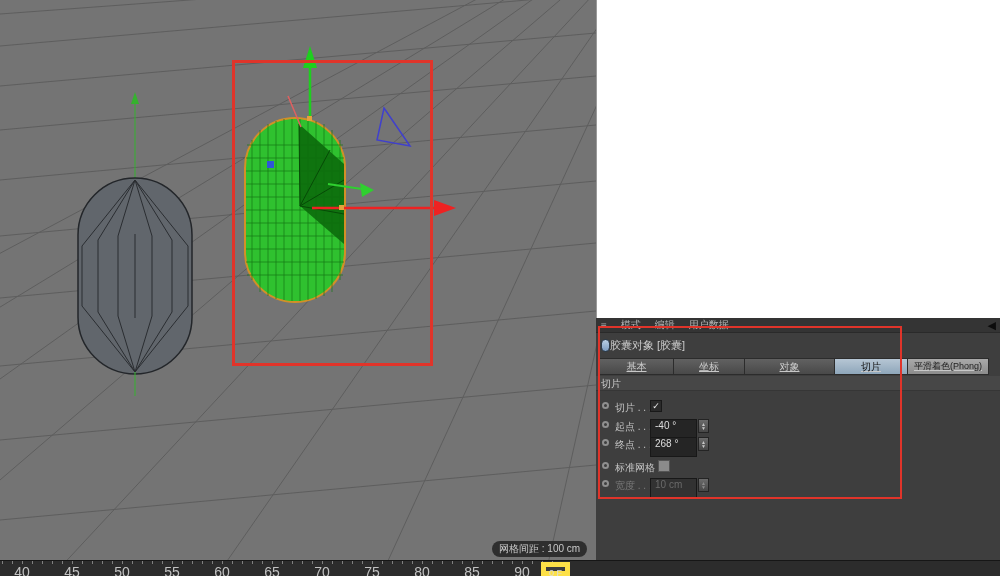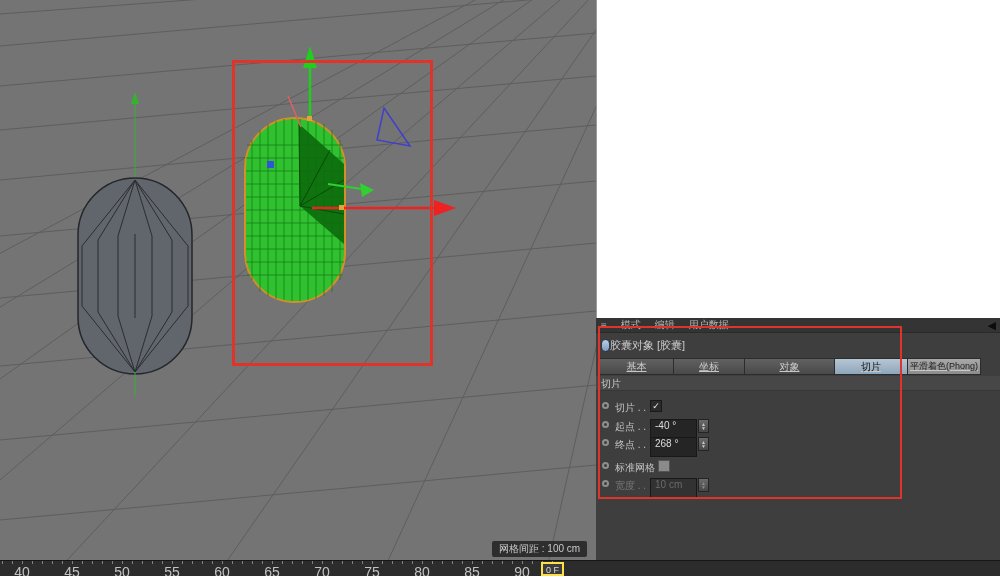--- a/index.html
+++ b/index.html
@@ -3,21 +3,21 @@
 <meta charset="utf-8">
 <style>
   * { margin:0; padding:0; box-sizing:border-box; }
   html,body { width:1000px; height:576px; }
   body {
     position:relative; overflow:hidden; background:#ffffff;
     font-family:"Liberation Sans","DejaVu Sans",sans-serif;
   }
   .viewport { position:absolute; left:0; top:0; width:596px; height:560px; background:#747474; overflow:hidden; }
   .white-area { position:absolute; left:596px; top:0; width:404px; height:318px; background:#ffffff; border-left:1px solid #9a9a9a; }
-  .grid-label { position:absolute; left:492px; top:541px; background:rgba(40,40,40,.92); border-radius:2px; color:#c9c9c9; font-size:10px; padding:1px 7px; white-space:nowrap; z-index:6; }
+  .grid-label { position:absolute; left:492px; top:541px; background:rgba(40,40,40,.92); border-radius:8px; color:#c9c9c9; font-size:10px; padding:1px 7px; white-space:nowrap; z-index:6; }
 
   .panel { position:absolute; left:596px; top:318px; width:404px; height:242px; background:#3e3e3e; font-size:10px; color:#c8c8c8; }
   .menubar { position:absolute; left:0; top:0; width:100%; height:15px; background:#343434; border-bottom:1px solid #2a2a2a; display:flex; align-items:center; gap:14px; padding-left:5px; }
   .menu-icon { color:#a8a8a8; font-size:10px; }
   .mi { color:#b5b5b5; cursor:default; }
   .back-tri { position:absolute; right:4px; top:1px; color:#0c0c0c; font-size:11px; line-height:13px; }
   .titlerow { position:absolute; left:5px; top:20px; display:flex; align-items:center; gap:0; }
   .obj-icon { width:9px; height:13px; border-radius:5px; background:linear-gradient(#b9cfe4,#7d9cc0); border:1px solid #2a3a4a; }
   .panel-title { color:#cccccc; font-size:11px; }
   .tabs { position:absolute; left:3px; top:40px; display:flex;text-decoration:underline; }
@@ -39,21 +39,21 @@
   .prow.disabled .spinner span { color:#8a8a8a; }
 
   .ann { position:absolute; border:2px solid var(--ann,#e03a2a); pointer-events:none; z-index:40; }
   .ann-viewport { left:232px; top:60px; width:201px; height:306px; border-width:3px; }
   .ann-panel { left:598px; top:326px; width:304px; height:173px; }
 
   .ruler { position:absolute; left:0; top:560px; width:1000px; height:16px; background:#2c2c2c; border-top:1px solid #161616; }
   .ruler::before { content:""; position:absolute; left:2px; top:0; width:558px; height:3px;
     background:repeating-linear-gradient(90deg,#808080 0 1px,transparent 1px 10px); }
   .tick-num { position:absolute; top:3px; transform:translateX(-50%); font-size:14px; color:#c2c2c2; }
-  .frame-box { position:absolute; left:541px; top:1px; height:14px; line-height:12px; padding:0 3px; background:#3c3c3c; border:2px solid #fde047; color:#dddddd; font-size:9px; }
+  .frame-box { position:absolute; left:541px; top:1px; height:14px; line-height:12px; padding:0 3px; background:#3c3c3c; border:5px solid #fde047; color:#dddddd; font-size:9px; }
 </style>
 </head>
 <body>
 
 <div class="viewport">
   <svg width="596" height="560" viewBox="0 0 596 560">
 
     <g stroke="#5e5e5e" stroke-width="1">
       <line x1="700" y1="-120" x2="-650" y2="600"></line>
       <line x1="700" y1="-120" x2="-480" y2="600"></line>
@@ -168,21 +168,21 @@
   <div class="titlerow">
     <span class="obj-icon"></span>
     <span class="panel-title">胶囊对象 [胶囊]</span>
   </div>
 
   <div class="tabs">
     <div class="tab" style="width:74px">基本</div>
     <div class="tab" style="width:71px">坐标</div>
     <div class="tab" style="width:90px">对象</div>
     <div class="tab selected" style="width:73px">切片</div>
-    <div class="tab phong" style="width:74px">平滑着色(Phong)</div>
+    <div class="tab phong" style="width:82px">平滑着色(Phong)</div>
   </div>
 
   <div class="section">切片</div>
 
   <div class="prow" style="top:81px">
     <span class="kf"></span>
     <span class="plabel">切片 . . .</span>
     <span class="checkbox" style="left:54px">✓</span>
   </div>
 

